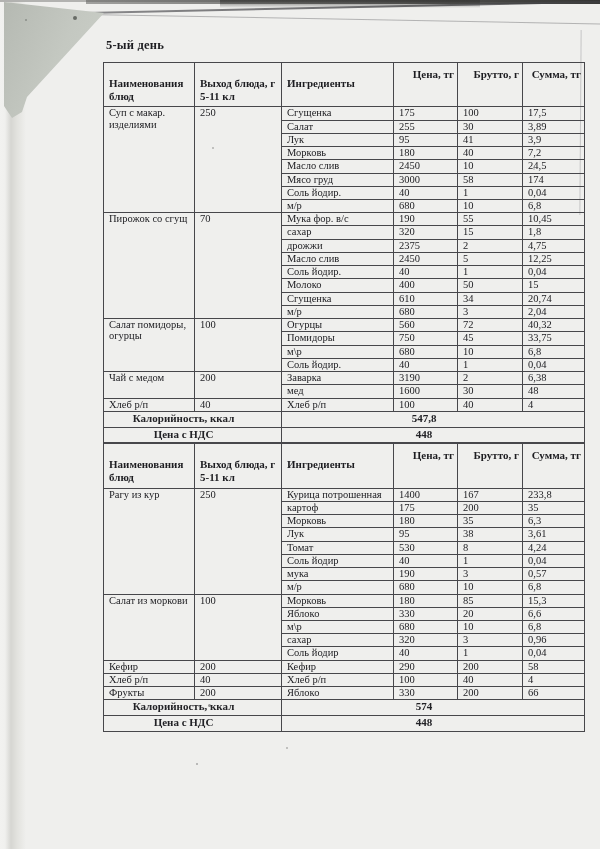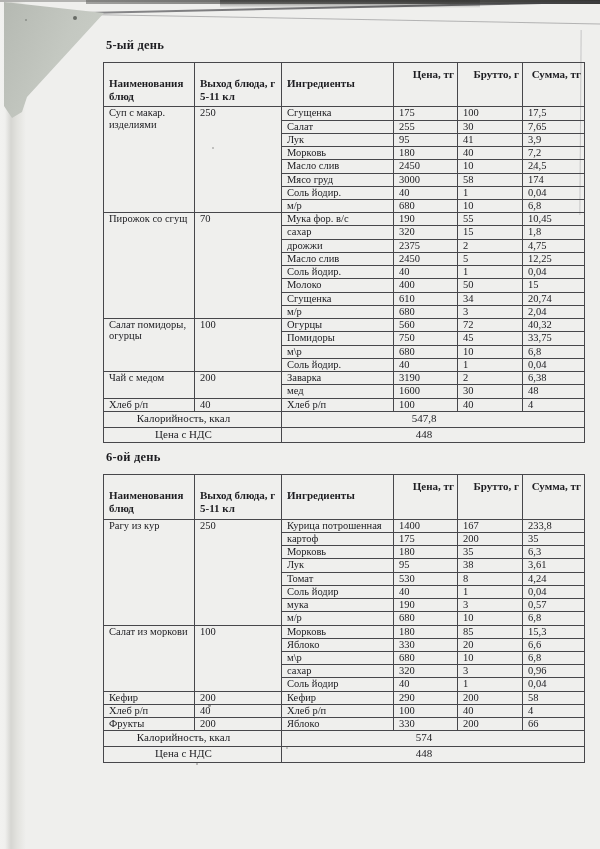--- a/index.html
+++ b/index.html
@@ -75,21 +75,21 @@
     text-align: left; vertical-align: top; padding: 14px 3px 3px 5px;
     line-height: 1.2; white-space: pre-line; color: #1d1d21;
   }
   table.menu th.num { text-align: right; padding-top: 5px; }
   table.menu td {
     border: 1px solid #47474b; font-size: 10.5px; line-height: 1.07;
     vertical-align: top; padding: 0 3px 1px 5px; white-space: pre-line;
     color: #222226;
   }
   table.menu td.foot-label, table.menu td.foot-value {
-    text-align: center; font-weight: normal; font-size: 11px; padding: 1px 20px 2px 2px;
+    text-align: center; font-weight: bold; font-size: 11px; padding: 1px 20px 2px 2px;
   }
 </style>
 </head>
 <body>
 
 <div class="paper">
 
   <div class="artifact left-strip"></div>
   <div class="artifact top-strip-light"></div>
   <div class="artifact top-strip-dark"></div>
@@ -136,21 +136,21 @@
             <td rowspan="8">250</td>
             <td>Сгущенка</td>
             <td>175</td>
             <td>100</td>
             <td>17,5</td>
           </tr>
           <tr>
             <td>Салат</td>
             <td>255</td>
             <td>30</td>
-            <td>7,65</td>
+            <td>3,89</td>
           </tr>
           <tr>
             <td>Лук</td>
             <td>95</td>
             <td>41</td>
             <td>3,9</td>
           </tr>
           <tr>
             <td>Морковь</td>
             <td>180</td>
@@ -284,21 +284,20 @@
             <td class="foot-label" colspan="2">Калорийность, ккал</td>
             <td class="foot-value" colspan="4">547,8</td>
           </tr>
           <tr>
             <td class="foot-label" colspan="2">Цена с НДС</td>
             <td class="foot-value" colspan="4">448</td>
           </tr>
         </tbody>
       </table>
 
-    <div class="day-title t2">6-ой день</div>
     <table class="menu">
         <colgroup>
           <col style="width: 91px;">
           <col style="width: 87px;">
           <col style="width: 112px;">
           <col style="width: 64px;">
           <col style="width: 65px;">
           <col style="width: 62px;">
         </colgroup>
         <thead>

